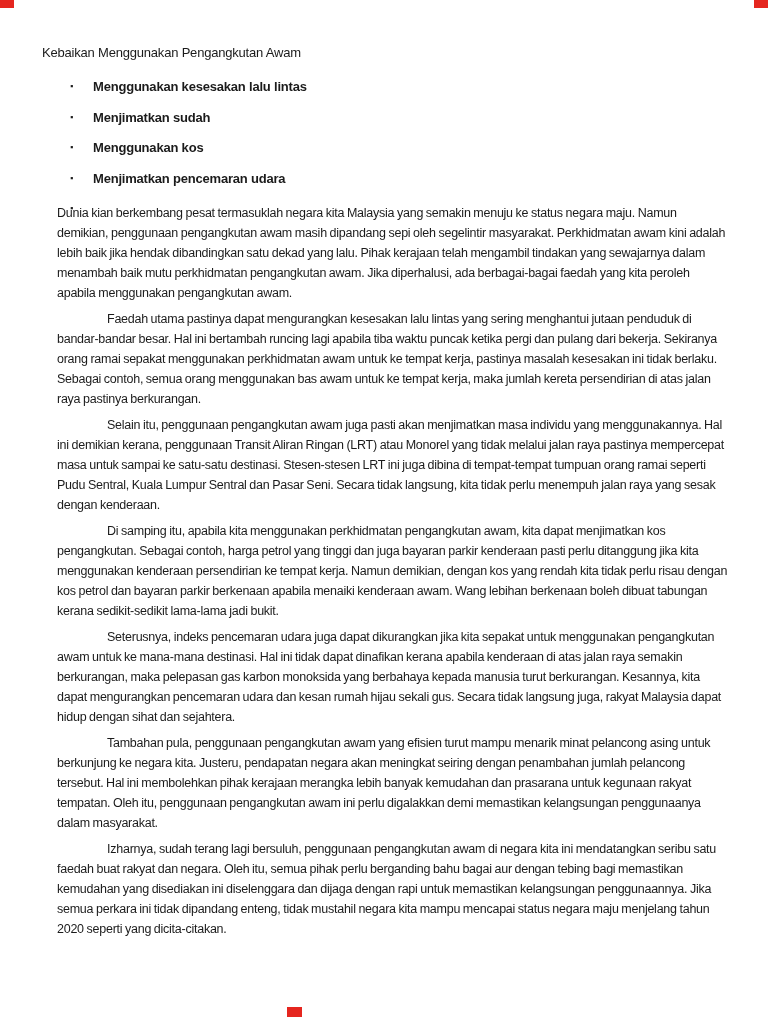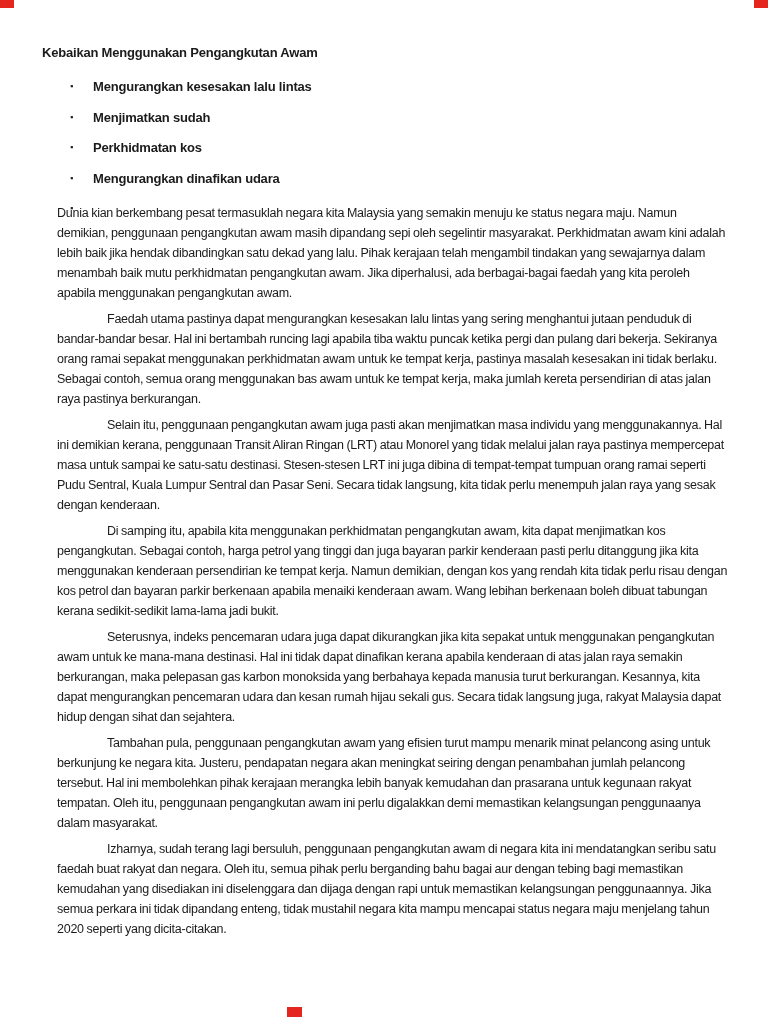--- a/index.html
+++ b/index.html
@@ -15,21 +15,21 @@
     overflow: hidden;
     font-family: "Liberation Sans", sans-serif;
     color: #1b1b1b;
   }
   .content {
     padding: 44px 40px 0 42px;
   }
   .doc-title {
     margin: 0 0 17px 0;
     font-size: 13px;
-    font-weight: 700;
+    font-weight: 400;
     letter-spacing: -0.2px;
     line-height: 17px;
   }
   ul.bullets {
     list-style: none;
     margin: 0 0 16px 0;
     padding: 0;
   }
   li.bullet {
     position: relative;
@@ -75,33 +75,33 @@
   <div class="mark mark-top-right" style="background: rgb(229, 38, 31);"></div>
   <div class="mark mark-bottom" style="background: rgb(229, 38, 31);"></div>
 
   <div class="content">
 
     <h1 class="doc-title">Kebaikan Menggunakan Pengangkutan Awam</h1>
 
     <ul class="bullets">
       <li class="bullet">
         <span class="marker">▪</span>
-        <span>Mengurangkan kesesakan lalu lintas</span>
+        <span>Menggunakan kesesakan lalu lintas</span>
       </li>
       <li class="bullet">
         <span class="marker">▪</span>
         <span>Menjimatkan sudah</span>
       </li>
       <li class="bullet">
         <span class="marker">▪</span>
-        <span>Perkhidmatan kos</span>
+        <span>Menggunakan kos</span>
       </li>
       <li class="bullet">
         <span class="marker">▪</span>
-        <span>Mengurangkan dinafikan udara</span>
+        <span>Menjimatkan pencemaran udara</span>
       </li>
       <li class="bullet">
         <span class="marker">▪</span>
       </li>
     </ul>
 
     <p class="para">Dunia kian berkembang pesat termasuklah negara kita Malaysia yang semakin menuju ke status negara maju. Namun demikian, penggunaan pengangkutan awam masih dipandang sepi oleh segelintir masyarakat. Perkhidmatan awam kini adalah lebih baik jika hendak dibandingkan satu dekad yang lalu. Pihak kerajaan telah mengambil tindakan yang sewajarnya dalam menambah baik mutu perkhidmatan pengangkutan awam. Jika diperhalusi, ada berbagai-bagai faedah yang kita peroleh apabila menggunakan pengangkutan awam.</p>
     <p class="para indented">Faedah utama pastinya dapat mengurangkan kesesakan lalu lintas yang sering menghantui jutaan penduduk di bandar-bandar besar. Hal ini bertambah runcing lagi apabila tiba waktu puncak ketika pergi dan pulang dari bekerja. Sekiranya orang ramai sepakat menggunakan perkhidmatan awam untuk ke tempat kerja, pastinya masalah kesesakan ini tidak berlaku. Sebagai contoh, semua orang menggunakan bas awam untuk ke tempat kerja, maka jumlah kereta persendirian di atas jalan raya pastinya berkurangan.</p>
     <p class="para indented">Selain itu, penggunaan pengangkutan awam juga pasti akan menjimatkan masa individu yang menggunakannya. Hal ini demikian kerana, penggunaan Transit Aliran Ringan (LRT) atau Monorel yang tidak melalui jalan raya pastinya mempercepat masa untuk sampai ke satu-satu destinasi. Stesen-stesen LRT ini juga dibina di tempat-tempat tumpuan orang ramai seperti Pudu Sentral, Kuala Lumpur Sentral dan Pasar Seni. Secara tidak langsung, kita tidak perlu menempuh jalan raya yang sesak dengan kenderaan.</p>
     <p class="para indented">Di samping itu, apabila kita menggunakan perkhidmatan pengangkutan awam, kita dapat menjimatkan kos pengangkutan. Sebagai contoh, harga petrol yang tinggi dan juga bayaran parkir kenderaan pasti perlu ditanggung jika kita menggunakan kenderaan persendirian ke tempat kerja. Namun demikian, dengan kos yang rendah kita tidak perlu risau dengan kos petrol dan bayaran parkir berkenaan apabila menaiki kenderaan awam. Wang lebihan berkenaan boleh dibuat tabungan kerana sedikit-sedikit lama-lama jadi bukit.</p>

